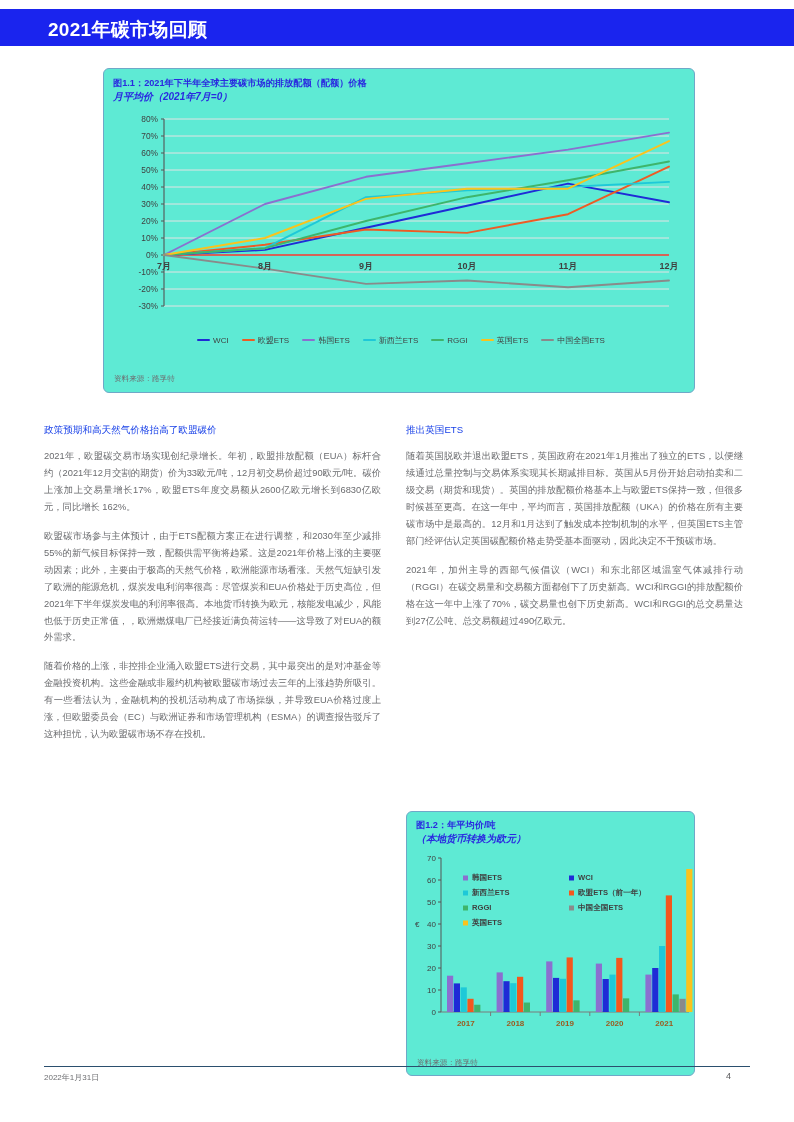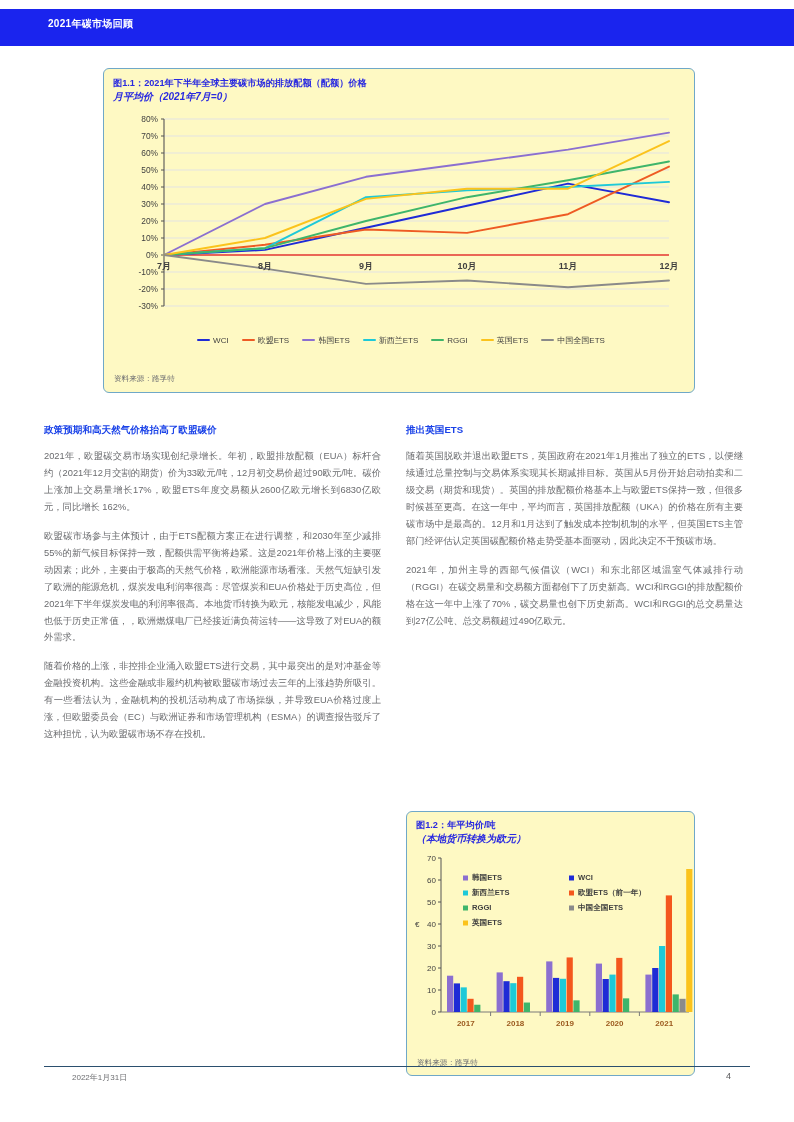--- a/index.html
+++ b/index.html
@@ -10,27 +10,27 @@
   }
   .page{position:absolute;inset:0;}
 
   
   .header-band{
     position:absolute;left:0;top:9px;width:794px;height:37px;
     background:#1a24ee;
   }
   .header-title{
     position:absolute;left:48px;top:17px;
-    font-size:10px;font-weight:bold;color:#ffffff;letter-spacing:.3px;
+    font-size:19px;font-weight:bold;color:#ffffff;letter-spacing:.3px;
   }
 
   
   .fig-box{
     position:absolute;border:1px solid #6fa8c8;border-radius:6px;
-    background:#fef9c3;box-sizing:border-box;
+    background:#5eead4;box-sizing:border-box;
   }
   .fig1{left:103px;top:68px;width:592px;height:325px;}
   .fig2{left:406px;top:811px;width:289px;height:265px;}
 
   .fig-title{
     color:#2a2ae0;font-size:9.2px;font-weight:bold;line-height:1.45;
   }
   .fig-sub{
     color:#2a2ae0;font-size:10px;font-weight:bold;font-style:italic;line-height:1.45;
   }
@@ -56,32 +56,32 @@
 
   
   .bc-wrap{position:absolute;left:4px;top:40px;width:282px;height:182px;}
   .bc-svg{display:block;}
 
   
   .col{position:absolute;width:337px;}
   .col-left{left:44px;top:423px;}
   .col-right{left:406px;top:423px;}
   .sec-head{
-    color:#1a42e8;font-size:9.6px;font-weight:bold;margin:0 0 9px 0;line-height:1.4;
+    color:#1a42e8;font-size:9.6px;font-weight:normal;margin:0 0 9px 0;line-height:1.4;
   }
   p.body{
     margin:12px 0 11px 0;font-size:9.3px;line-height:1.82;color:#6a6b6e;
     text-align:justify;text-justify:inter-ideograph;
   }
 
   
   .footer-rule{
     position:absolute;left:44px;top:1066px;width:706px;height:1px;background:#2b4f6e;
   }
-  .footer-date{position:absolute;left:44px;top:1072px;font-size:8px;color:#6d6e71;margin-left:28px;}
+  .footer-date{position:absolute;left:44px;top:1072px;font-size:8px;color:#6d6e71;}
   .footer-page{position:absolute;left:726px;top:1071px;font-size:9px;color:#58595b;}
 </style>
 </head>
 <body>
 
 <div class="page">
 
   <div class="header-band"></div>
   <div class="header-title">2021年碳市场回顾</div>
 

